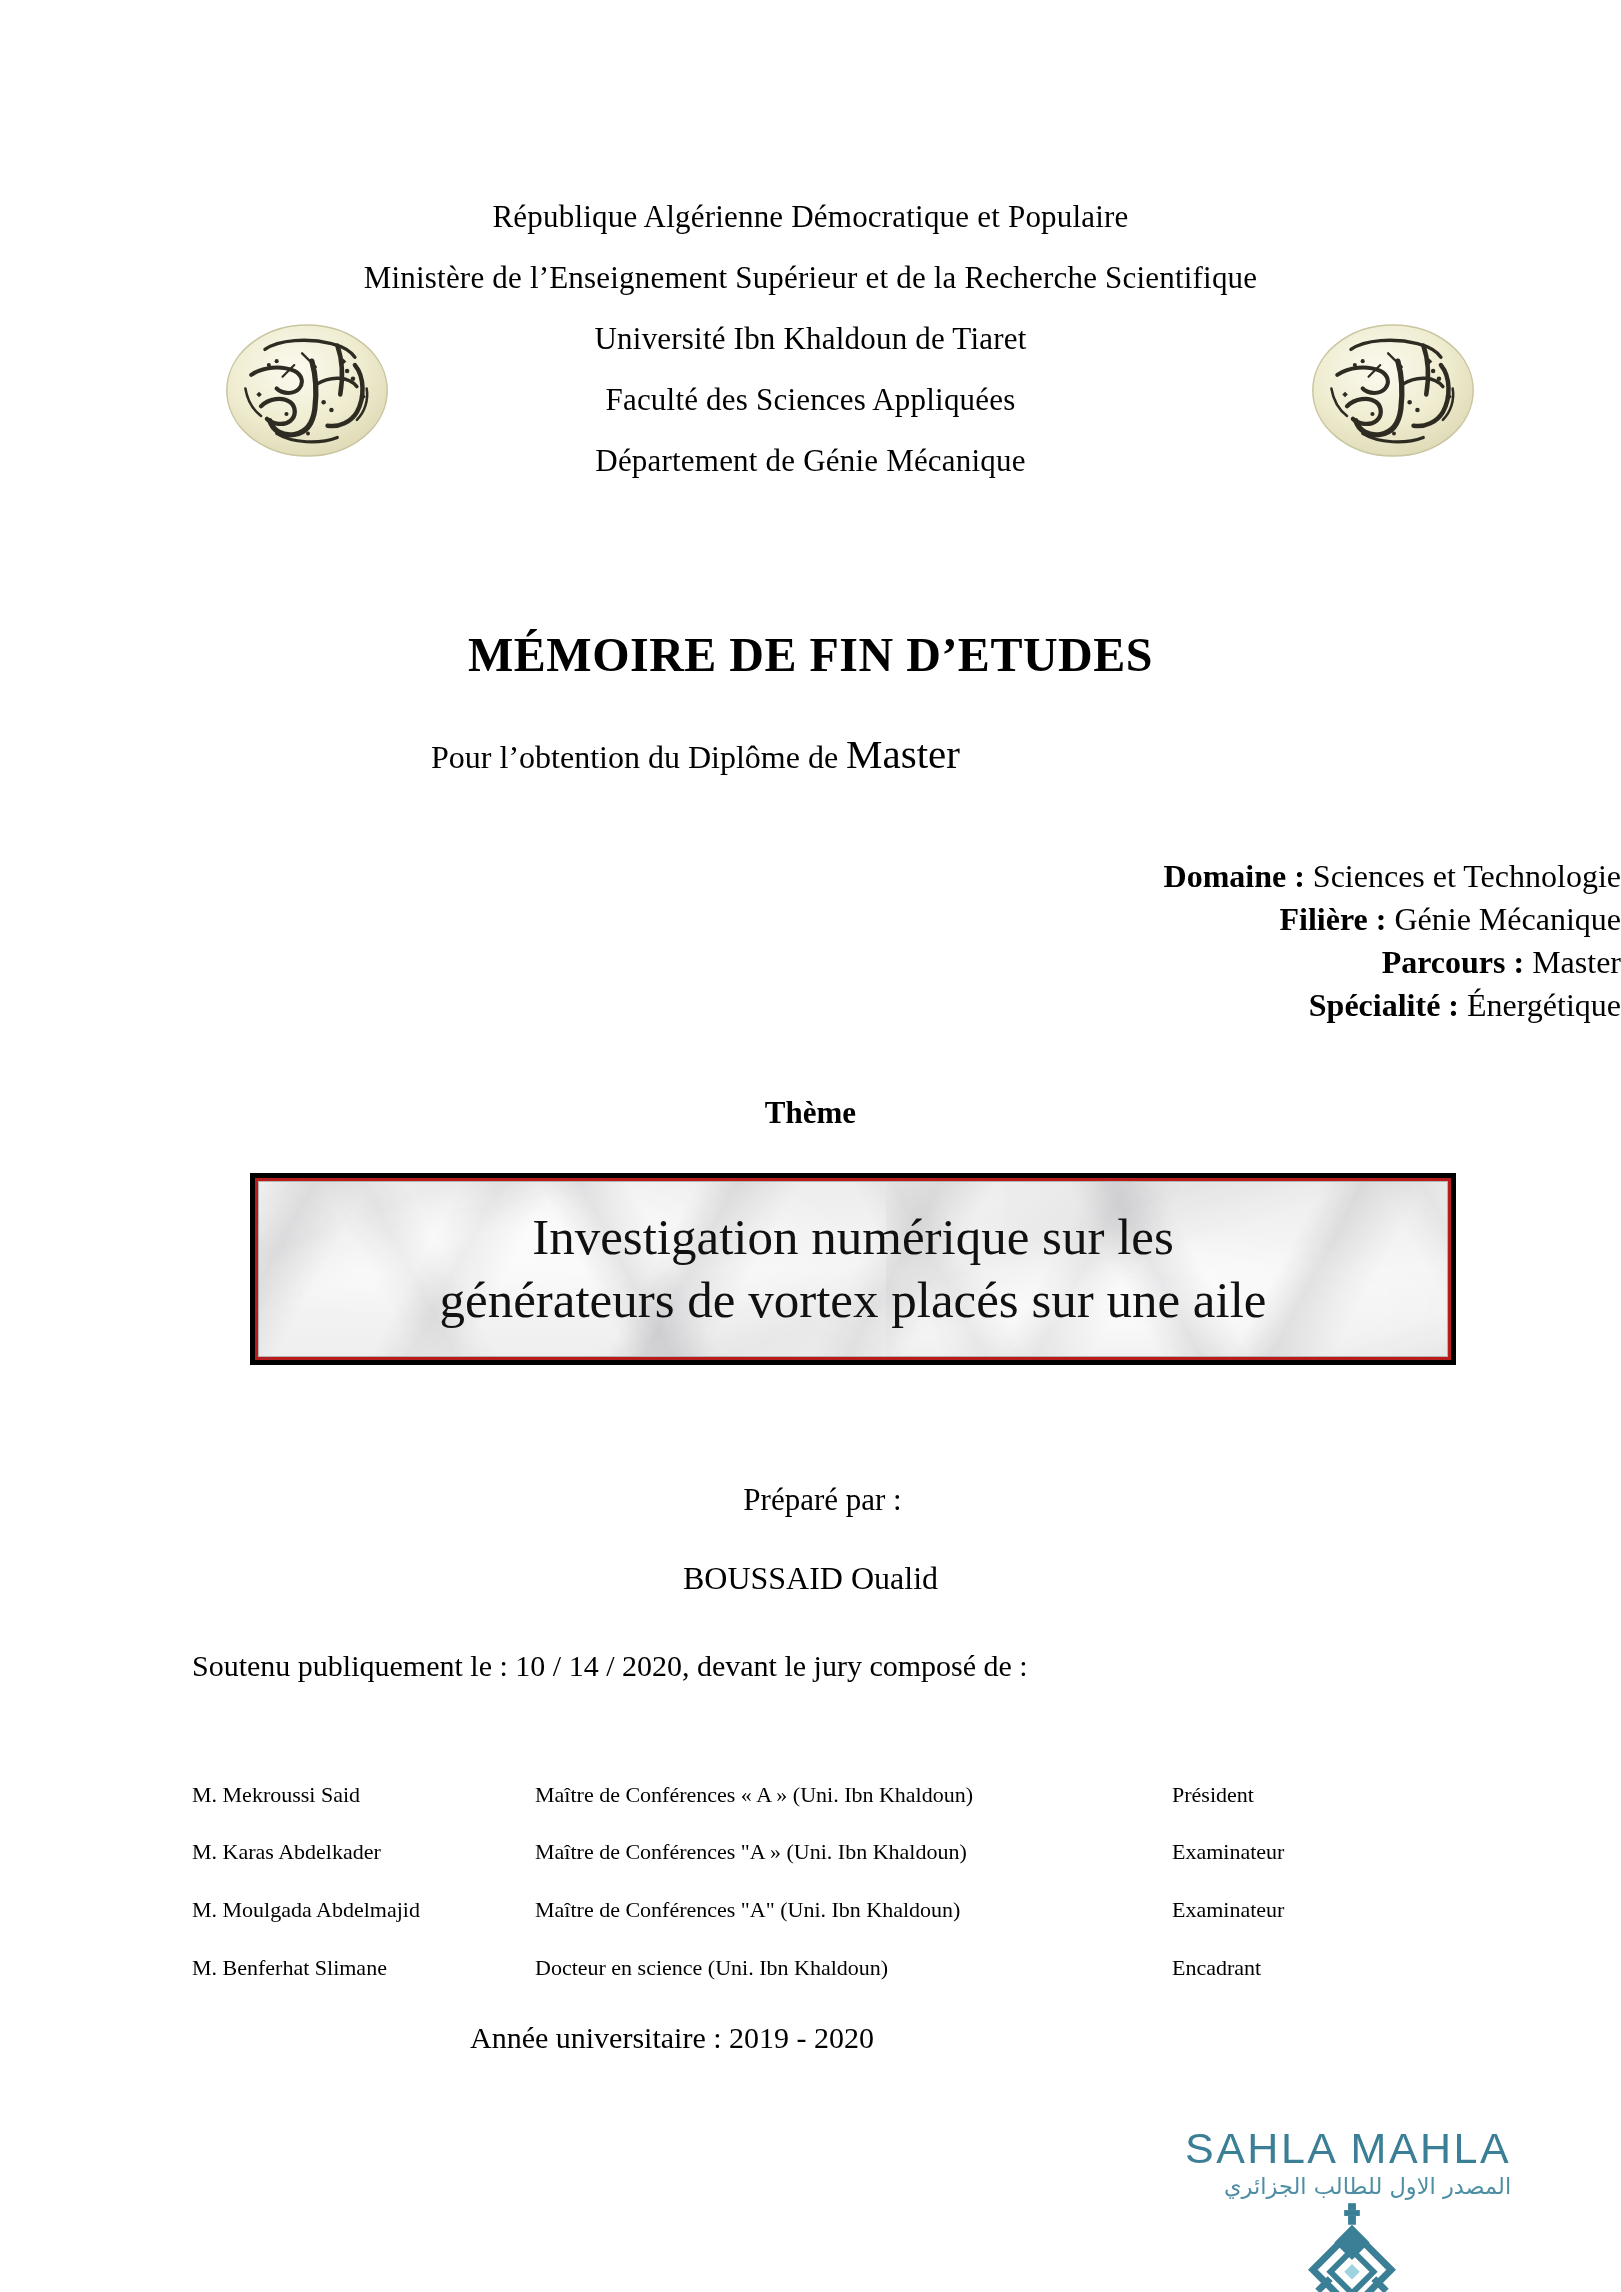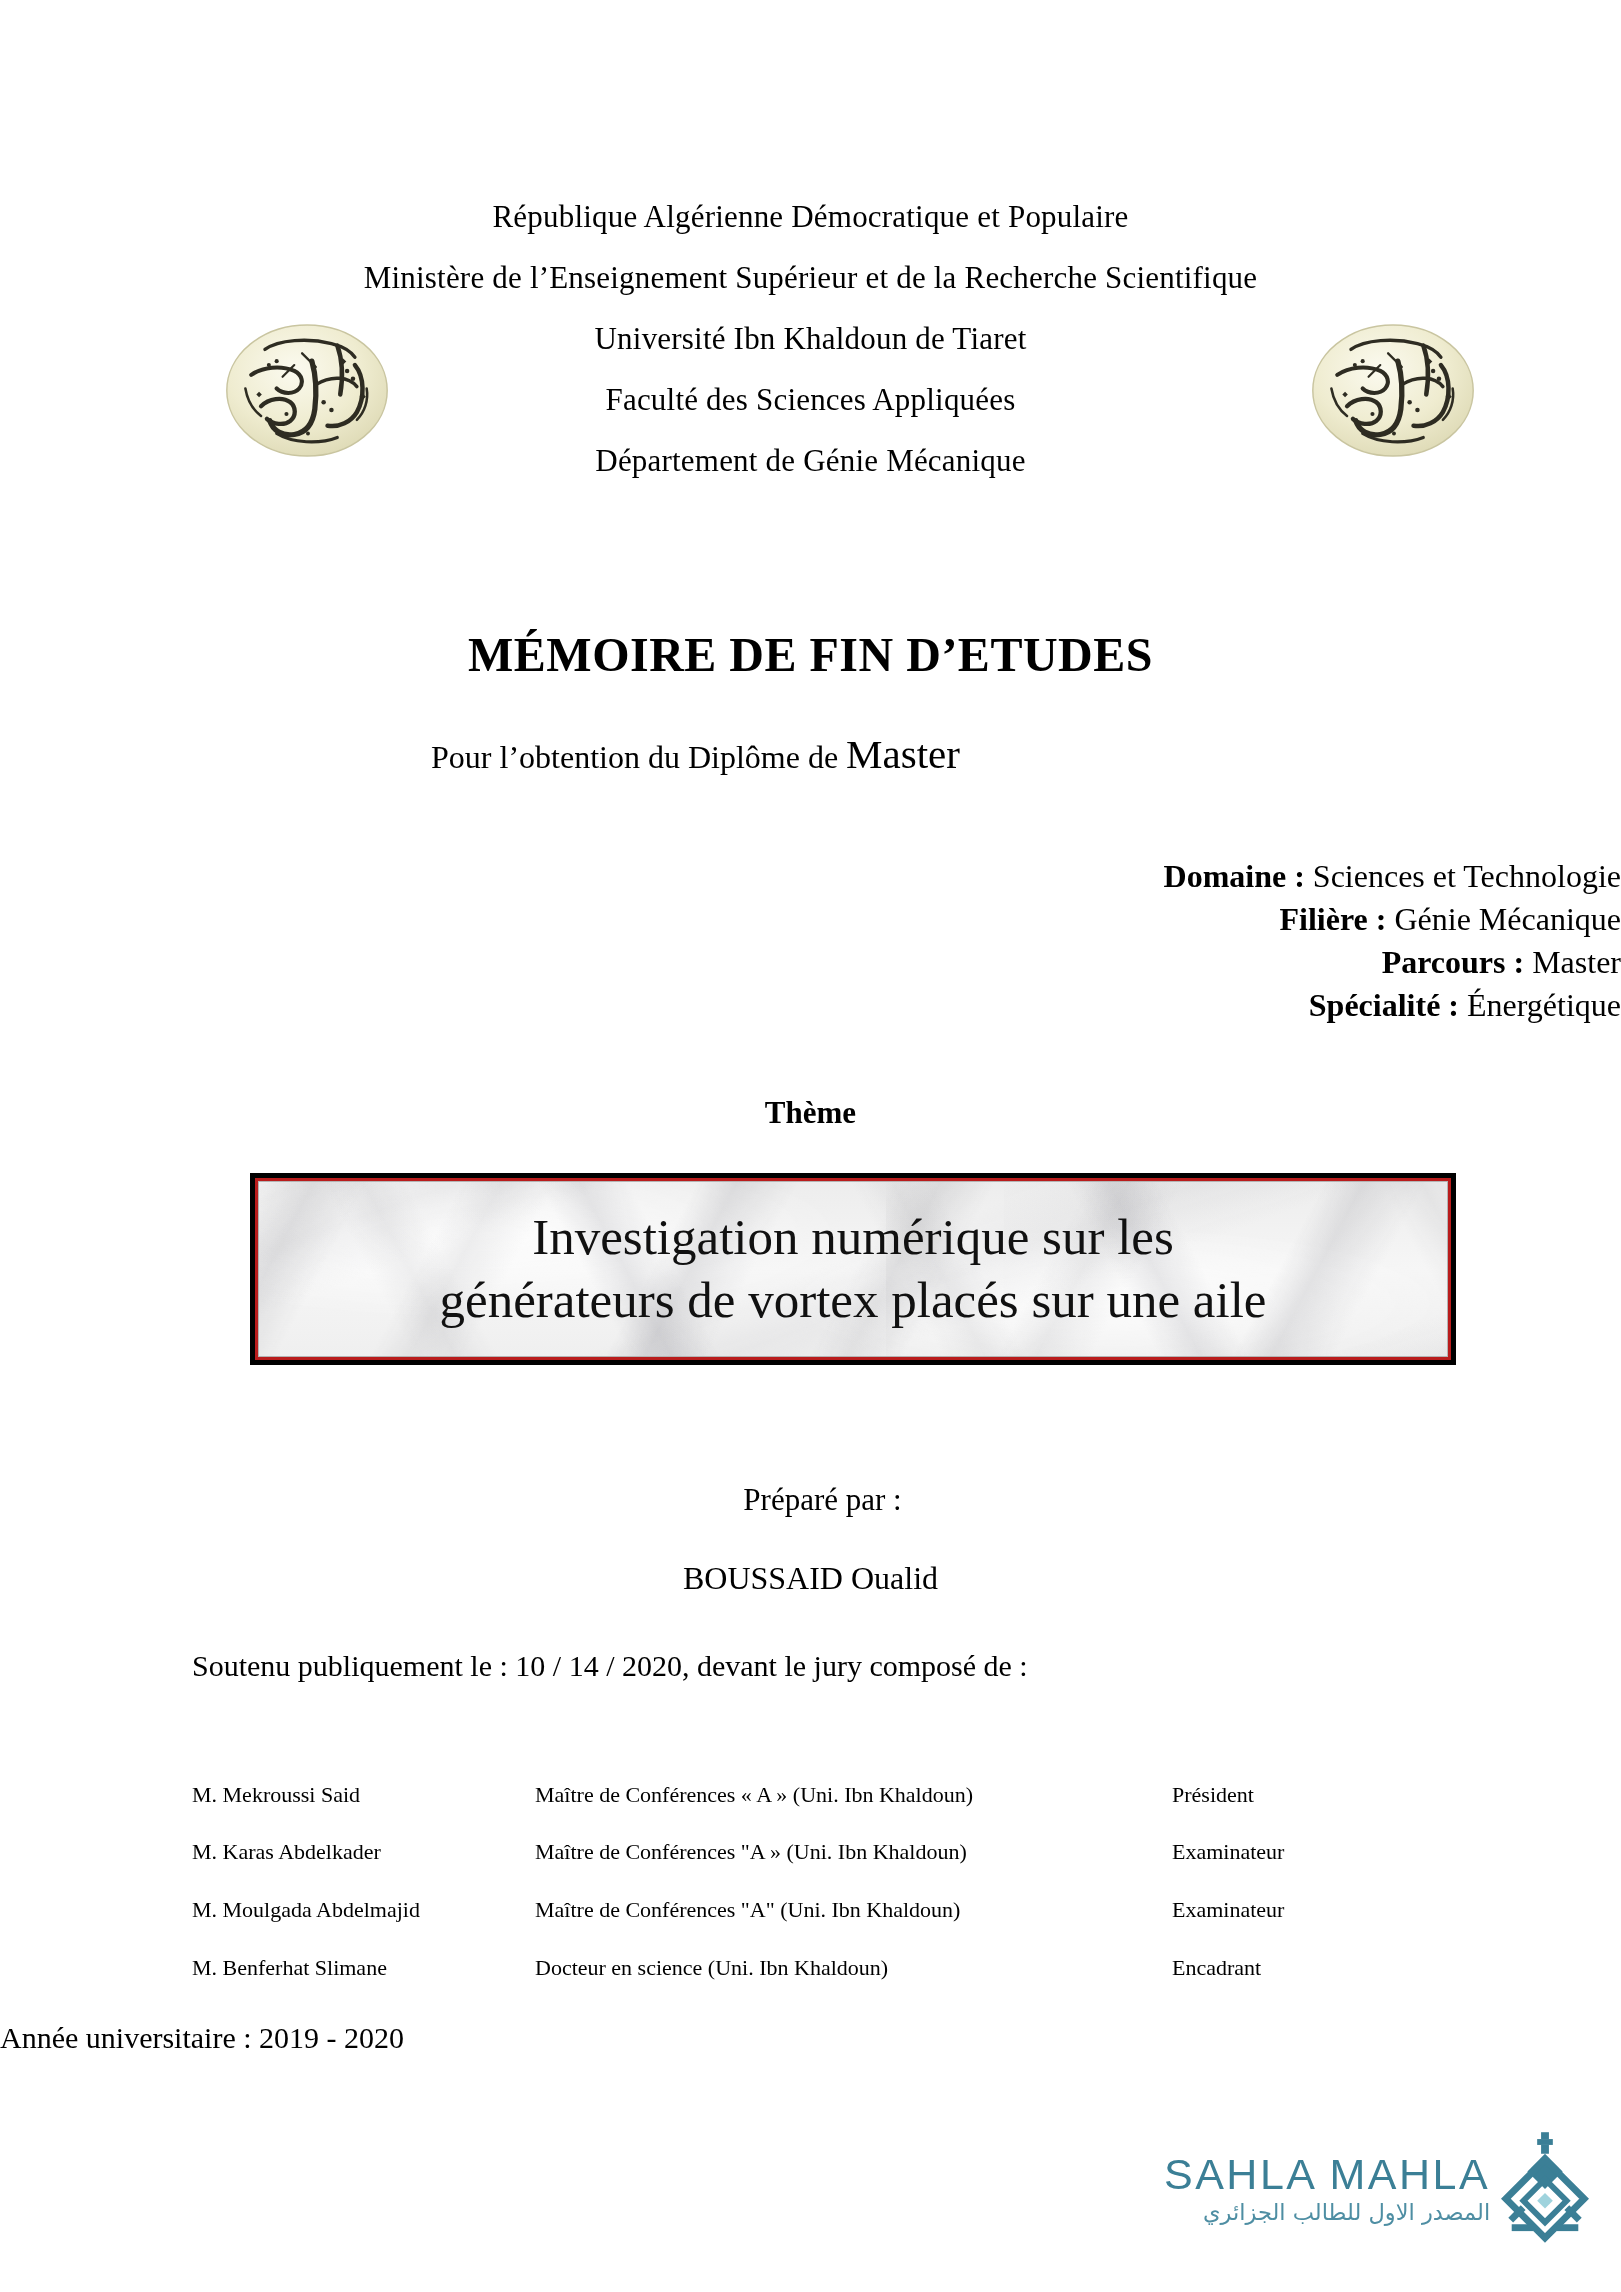--- a/index.html
+++ b/index.html
@@ -194,33 +194,34 @@
   .jury td.col-name { width: 343px; }
   .jury td.col-title { width: 637px; }
   .jury td.col-role { width: 265px; }
 
   
   .annee {
     position: absolute;
     top: 2021px;
     left: 0;
     width: 1344px;
-    text-align: left;
+    text-align: center;
     font-size: 30px;
   }
 
   
   .watermark {
     position: absolute;
     top: 2125px;
     left: 1112px;
     width: 480px;
     height: 127px;
     display: flex;
     align-items: center;
+    flex-direction: column;
   }
   .wm-text {
     flex: 1 1 auto;
     text-align: right;
     padding-right: 7.8px;
   }
   .wm-title {
     font-family: "Liberation Sans", "DejaVu Sans", sans-serif;
     font-size: 43px;
     letter-spacing: 2.5px;

